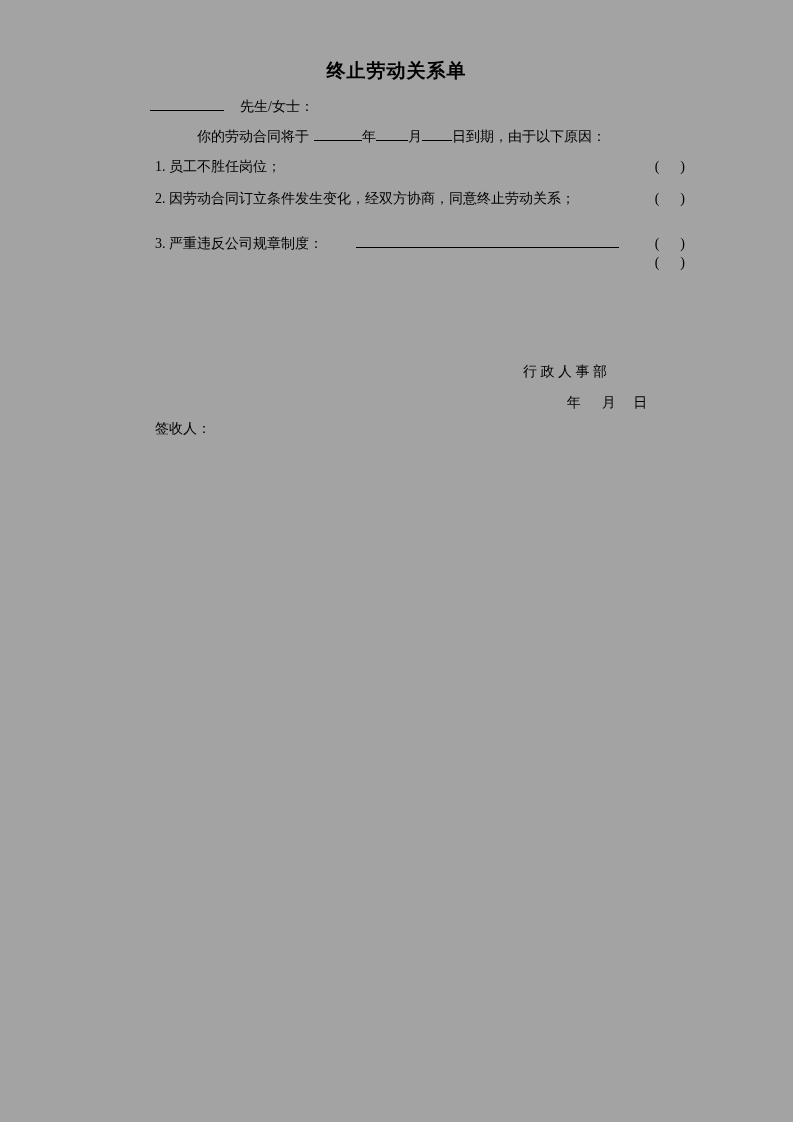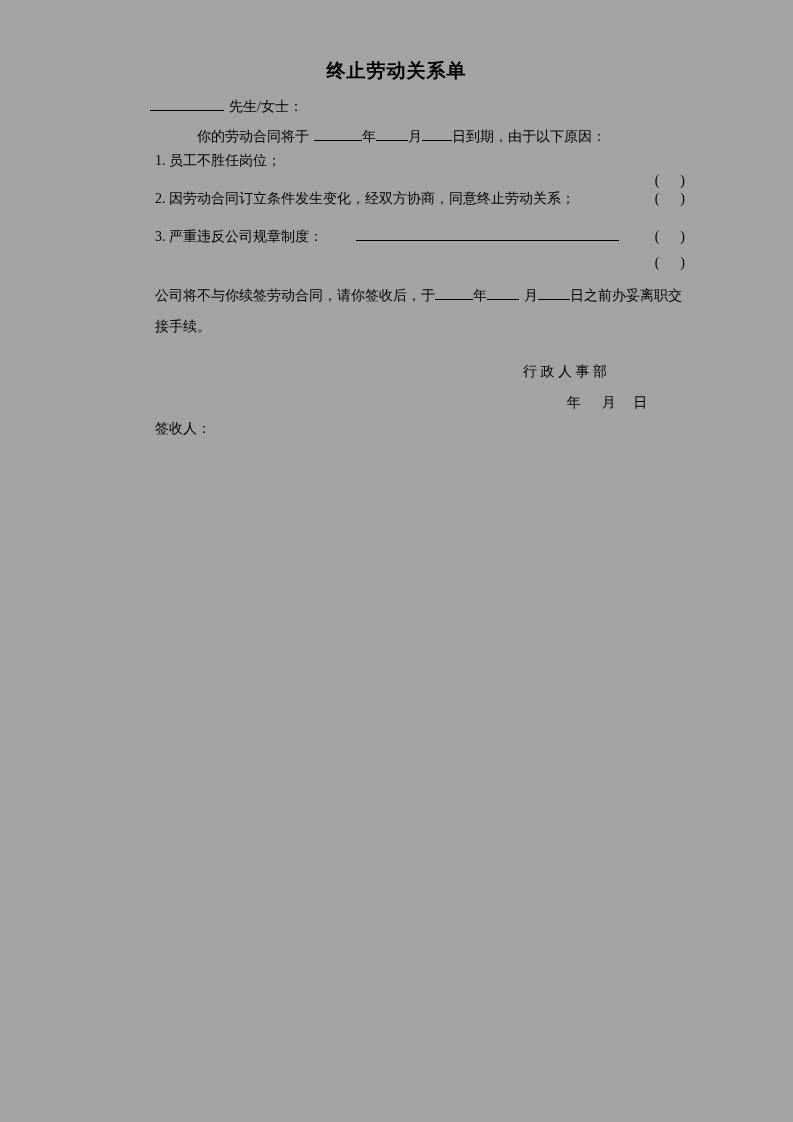--- a/index.html
+++ b/index.html
@@ -79,33 +79,32 @@
     white-space: pre;
   }
 </style>
 </head>
 <body>
 
 <div class="page">
 
   <div class="line title">终止劳动关系单</div>
 
-  <div class="line" style="left:150px; top:97px;"><span class="blank" style="width:74px;"></span><span style="margin-left:5px;">先生/女士：</span></div>
+  <div class="line" style="left:150px; top:97px;"><span class="blank" style="width:74px;"></span><span style="margin-left:16px;">先生/女士：</span></div>
 
   <div class="line" style="left:197px; top:127px;"><span>你的劳动合同将于</span><span class="blank gap-left" style="width:48px;"></span><span>年</span><span class="blank" style="width:32px;"></span><span>月</span><span class="blank" style="width:30px;"></span><span>日到期，由于以下原因：</span></div>
 
-  <div class="reason-row" style="top:151px;flex-direction:column;"><span>1. 员工不胜任岗位；</span><span class="mark-auto">(      )</span></div>
+  <div class="reason-row" style="top:157px;"><span>1. 员工不胜任岗位；</span><span class="mark-auto">(      )</span></div>
 
   <div class="reason-row" style="top:189px;gap:15px;"><span>2. 因劳动合同订立条件发生变化，经双方协商，同意终止劳动关系；</span><span class="mark-auto">(      )</span></div>
 
-  <div class="reason-row" style="top:227px;gap:28px;"><span>3. 严重违反公司规章制度：</span><span class="fill"></span><span>(      )</span></div>
+  <div class="reason-row" style="top:234px;gap:28px;"><span>3. 严重违反公司规章制度：</span><span class="fill"></span><span>(      )</span></div>
 
   <div class="reason-row" style="top:253px;"><span class="mark-auto">(      )</span></div>
 
-  <div class="notice"><span>公司将不与你续签劳动合同，请你签收后，于</span><span class="blank" style="width:38px;"></span><span>年</span><span class="blank" style="width:32px;"></span><span class="gap-left">月</span><span class="blank" style="width:32px;"></span><span>日之前办妥离职交接手</span><span>续。</span></div>
 
   <div class="dept-block">行 政 人 事 部</div>
   <div class="ymd-block">年      月     日</div>
 
   <div class="line" style="left:155px; top:419px;"><span>签收人：</span><span></span></div>
 
 
 </div>
 
 </body></html>

